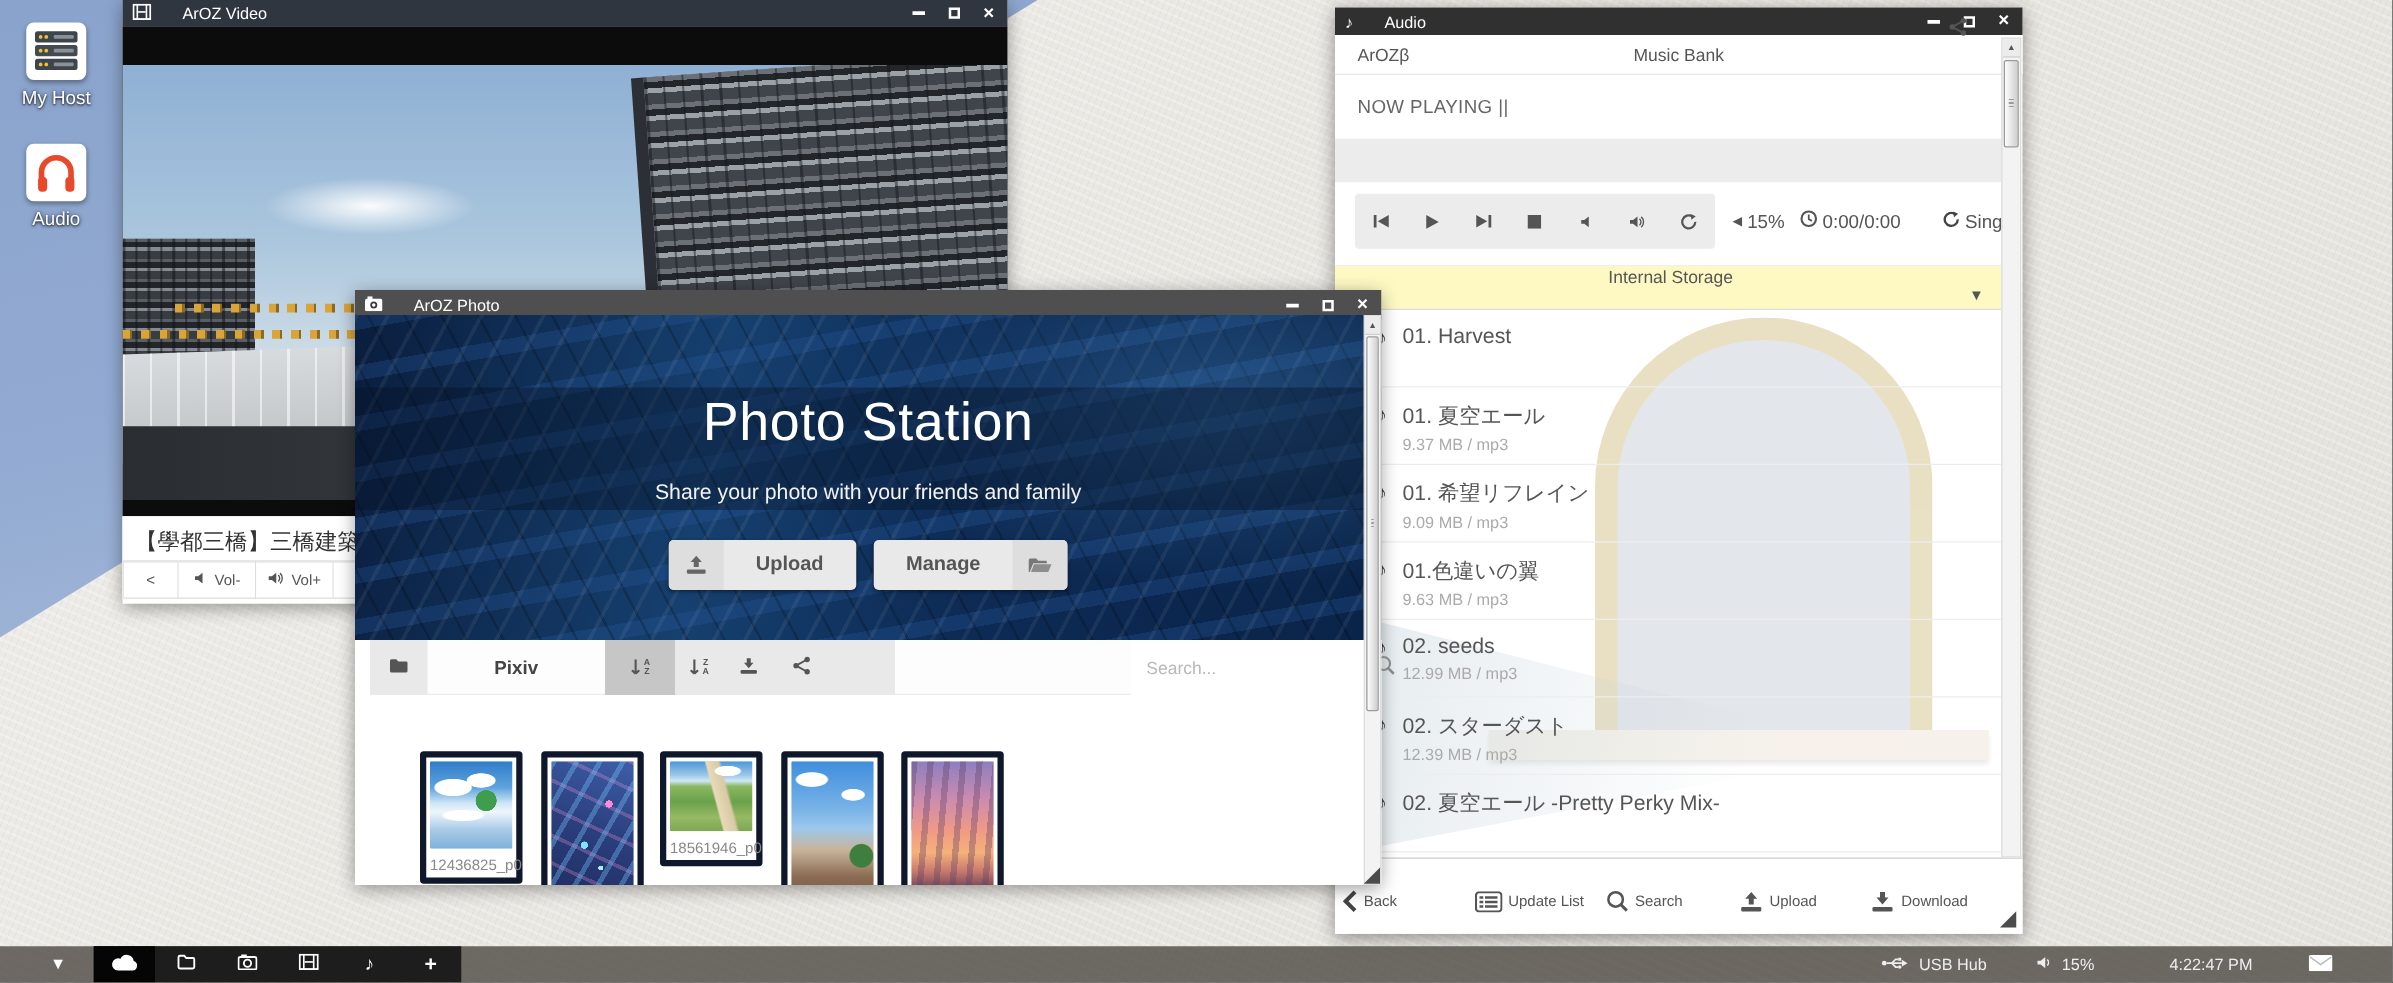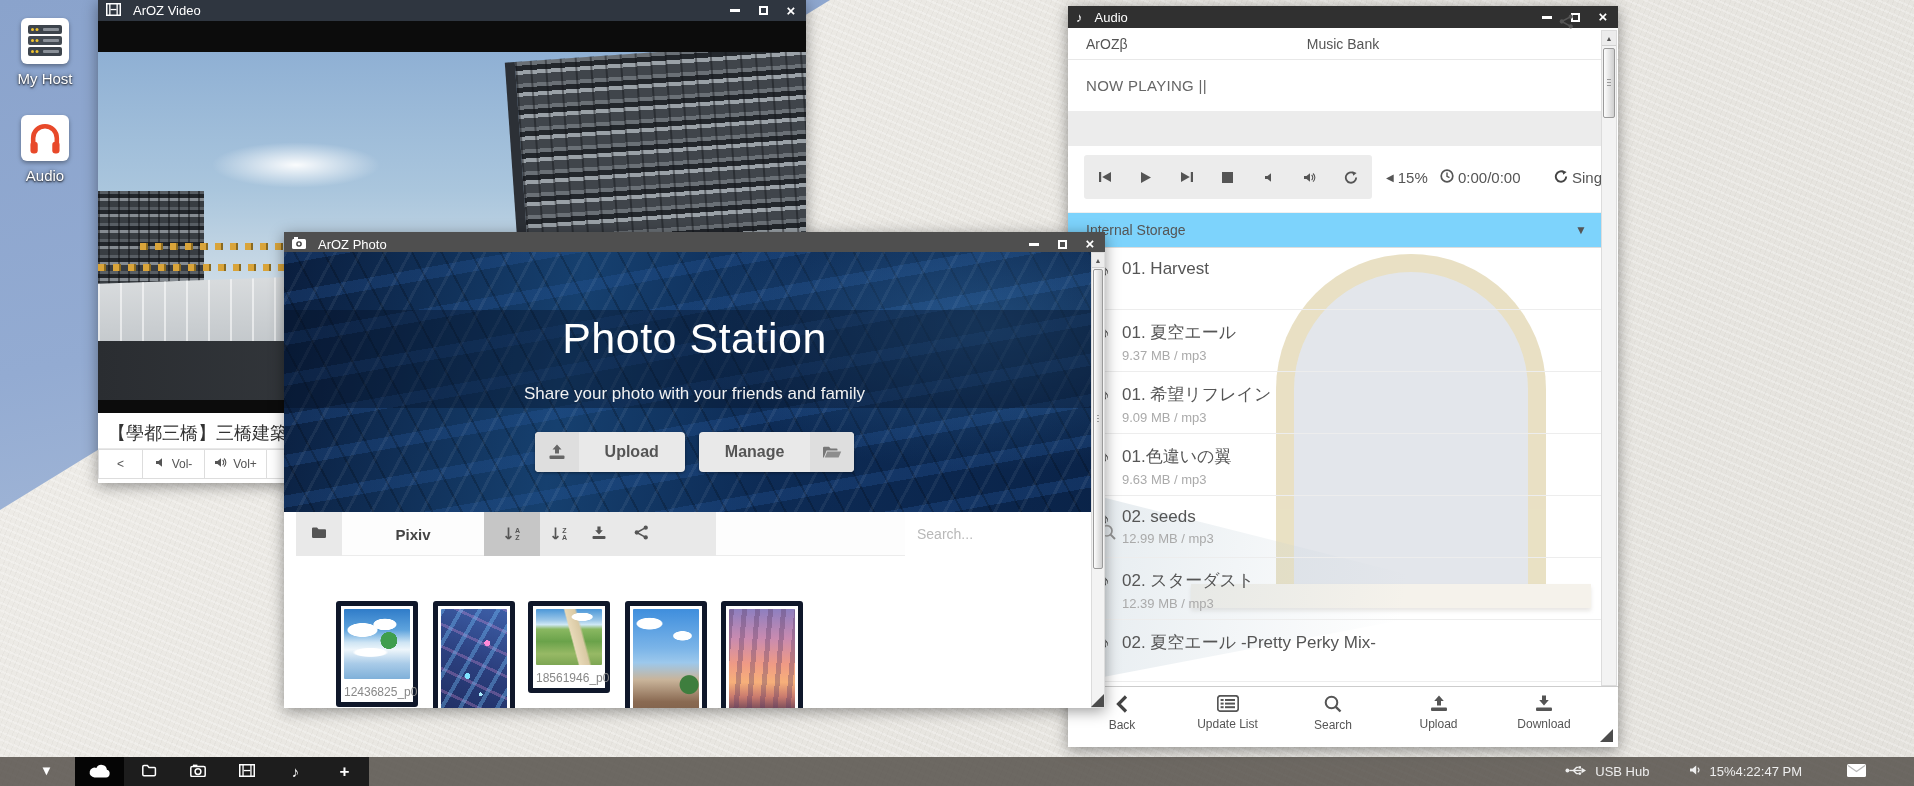--- a/index.html
+++ b/index.html
@@ -15,21 +15,21 @@
     clip-path:polygon(0 0,100% 0,0 100%);}
   
   .dicon{position:absolute;width:64px;text-align:center;cursor:default;}
   .dicon .card{width:48px;height:46px;margin:0 auto;background:#fff;border-radius:6px;
     box-shadow:0 2px 4px rgba(0,0,0,.35);display:flex;align-items:center;justify-content:center;}
   .dicon .lbl{margin-top:6px;font-size:15px;color:#fff;
     text-shadow:0 1px 2px rgba(0,0,0,.9),0 0 4px rgba(0,0,0,.5);}
   
   .window{position:absolute;background:#fff;box-shadow:0 3px 14px rgba(0,0,0,.4);}
   .titlebar{position:absolute;left:0;top:0;right:0;display:flex;align-items:center;
-    padding:0 8px;color:#fff;font-size:13px;gap:12px;cursor:default;}
+    padding:0 8px;color:#fff;font-size:13px;gap:25px;cursor:default;}
   .titlebar .wtitle{flex:0 0 auto;}
   .win-controls{margin-left:auto;display:flex;align-items:center;gap:14px;}
   .wc{display:inline-flex;align-items:center;justify-content:center;width:14px;height:14px;cursor:pointer;}
   .wc-min i{display:block;width:10px;height:3px;background:#fff;}
   .wc-max i{display:block;width:9px;height:9px;border:2px solid #fff;}
   .wc-close{color:#fff;font-weight:bold;font-size:15px;line-height:14px;}
   .resize-corner{position:absolute;width:0;height:0;
     border-left:13px solid transparent;border-bottom:13px solid #4c4c4c;}
   
   .win-video{left:98px;top:0;width:708px;height:483px;}
@@ -81,41 +81,41 @@
     font-size:15px;color:#666;letter-spacing:.3px;}
   .progress-strip{position:absolute;left:0;top:106px;right:17px;height:34px;background:#ececec;cursor:pointer;}
   .controls-row{position:absolute;left:0;top:140px;right:17px;height:62px;background:#fff;}
   .ctl-group{position:absolute;left:16px;top:9px;width:288px;height:44px;background:#ececec;
     border-radius:3px;display:flex;}
   .ctl{flex:1;display:flex;align-items:center;justify-content:center;color:#555;cursor:pointer;}
   .stat{position:absolute;top:0;height:62px;display:flex;align-items:center;gap:4px;
     font-size:15px;color:#555;}
   .st-vol{left:318px;} .st-time{left:372px;} .st-mode{left:486px;}
   .tri-glyph{font-size:10px;color:#555;}
-  .source-row{position:absolute;left:0;top:206px;right:17px;height:36px;background:#7dd3fc;
+  .source-row{position:absolute;left:0;top:206px;right:17px;height:36px;background:#fef9c3;
     border-top:1px solid #f0f0f0;border-bottom:1px solid #ddd;display:flex;align-items:center;
-    padding:0 14px 0 18px;font-size:14px;color:#555;cursor:pointer;}
+    padding:0 14px 0 18px;font-size:14px;color:#555;cursor:pointer;flex-direction:column;}
   .source-row .caret{margin-left:auto;color:#555;font-size:12px;}
   .tracks{position:absolute;left:0;top:242px;right:17px;height:438px;overflow:hidden;background:#fff;}
   .wm{position:absolute;z-index:0;}
   .wm-arch{right:55px;top:6px;width:270px;height:330px;border:18px solid rgba(228,196,96,.5);
     border-bottom:none;border-radius:140px 140px 0 0;background:rgba(148,160,176,.42);opacity:.62;}
   .wm-sill{right:10px;top:336px;width:400px;height:24px;background:rgba(238,232,220,.85);
     box-shadow:0 3px 4px rgba(120,110,95,.25);opacity:.65;}
   .wm-wedge{left:0;top:230px;width:440px;height:210px;opacity:.5;
     background:linear-gradient(100deg,rgba(188,204,214,.8),rgba(188,204,214,0) 75%);
     clip-path:polygon(0 5%,100% 58%,0 98%);}
   .track-row{position:relative;z-index:1;height:62px;border-bottom:1px solid #ededed;
     padding:11px 10px 0 54px;cursor:pointer;}
   .trk-icon{position:absolute;left:34px;top:14px;font-size:15px;color:#3a3a3a;}
   .trk-title{font-size:17px;color:#555;white-space:nowrap;overflow:hidden;}
   .trk-meta{margin-top:4px;font-size:13px;color:#aaa;}
   .aud-footer{position:absolute;left:0;top:680px;right:0;height:61px;background:#fff;
     border-top:1px solid #ccc;display:flex;justify-content:space-between;padding:8px 26px 0 6px;}
-  .ftr-item{width:96px;display:flex;flex-direction:column;align-items:center;gap:5px;
+  .ftr-item{width:96px;display:flex;flex-direction:row;align-items:center;gap:5px;
     color:#555;font-size:12px;cursor:pointer;}
   .ftr-item svg{display:block;}
   
   .vscroll{position:absolute;width:16px;background:#f3f3f3;border:1px solid #dcdcdc;}
   .vs-audio{right:1px;top:24px;height:656px;}
   .vs-btn{position:absolute;left:0;right:0;top:0;height:15px;background:#ececec;
     border-bottom:1px solid #d0d0d0;text-align:center;font-size:7px;color:#555;line-height:15px;cursor:pointer;}
   .vs-thumb{position:absolute;left:1px;right:1px;border:1px solid #9a9a9a;border-radius:2px;
     background:linear-gradient(90deg,#fdfdfd,#cfcfcf);cursor:pointer;}
   .vs-grip{position:absolute;left:3px;right:3px;top:50%;margin-top:-4px;height:8px;
@@ -191,21 +191,21 @@
   .taskbar{position:absolute;left:0;top:757px;width:100%;height:29px;
     background:rgba(80,76,70,.82);z-index:50;}
   .tb-chevron{position:absolute;left:40px;top:6px;color:#fff;font-size:13px;cursor:pointer;}
   .tb-group{position:absolute;left:75px;top:0;height:29px;display:flex;background:#1d1d1d;}
   .tb-cell{width:49px;height:29px;display:flex;align-items:center;justify-content:center;
     color:#fff;cursor:pointer;font-size:15px;}
   .tb-cell.active{background:#050505;}
   .tb-right{position:absolute;right:0;top:0;height:29px;display:flex;align-items:center;
     gap:0;color:#eee;font-size:13px;padding-right:48px;}
   .tb-item{display:flex;align-items:center;gap:8px;cursor:pointer;}
-  .gap40{margin-left:40px;} .gap60{} .gap45{margin-left:45px;}
+  .gap40{margin-left:40px;} .gap60{margin-left:60px;} .gap45{margin-left:45px;}
 </style>
 </head>
 <body>
 
 <div class="desktop">
   <div class="plaster"></div>
   <div class="sky-wedge"></div>
 
   <div class="dicon" style="left:13px;top:18px;">
     <div class="card">

